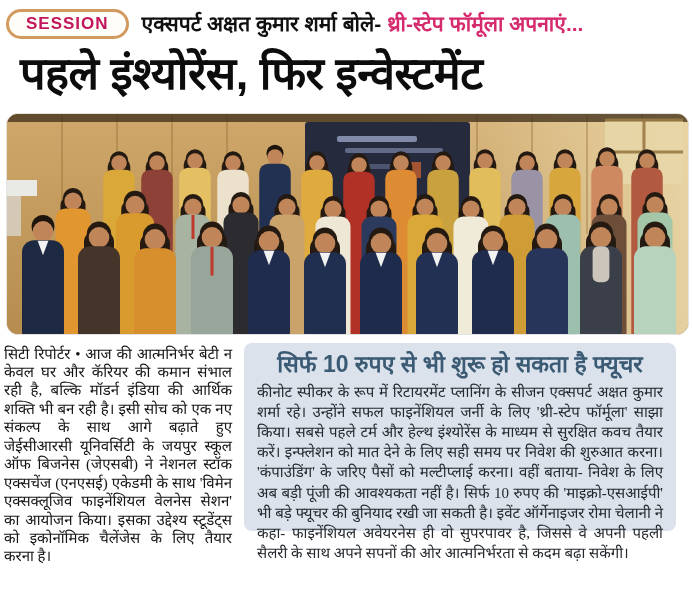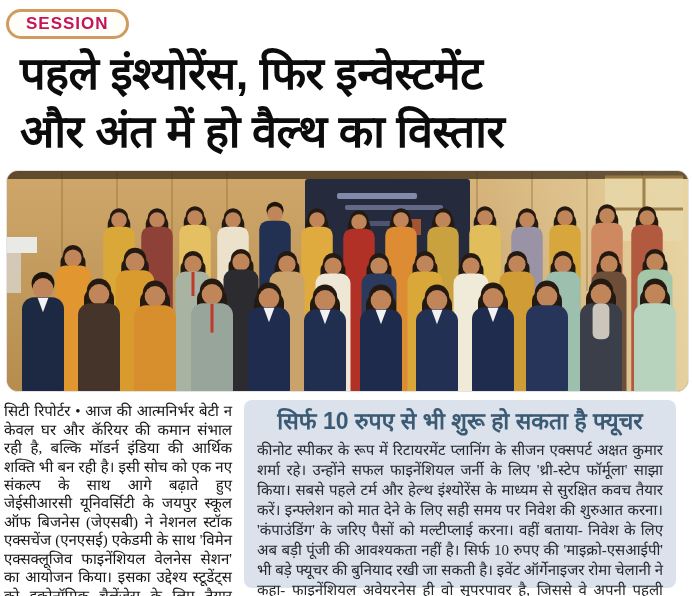--- a/index.html
+++ b/index.html
@@ -74,23 +74,24 @@
 </style>
 </head>
 <body>
 
 <div class="page">
 
   <header class="kicker-row">
     <span class="badge">
       <span>SESSION</span>
     </span>
+    <h2 class="kicker"><span>एक्सपर्ट अक्षत कुमार शर्मा बोले- </span><span class="accent">थ्री-स्टेप फॉर्मूला अपनाएं...</span></h2>
   </header>
 
-  <h1 class="headline"><span>पहले इंश्योरेंस, फिर इन्वेस्टमेंट</span><br><span>और अंत में हो वैल्थ का विस्तार</span></h1>
+  <h1 class="headline"><span>पहले इंश्योरेंस, फिर इन्वेस्टमेंट</span><br></h1>
 
   <figure class="photo">
     <svg viewBox="0 0 681 220" preserveAspectRatio="none" xmlns="http://www.w3.org/2000/svg">
       <defs>
         <linearGradient id="wall" x1="0" y1="0" x2="0" y2="1">
           <stop offset="0" stop-color="#cfa76a"></stop>
             <stop offset="1" stop-color="#b68d4f"></stop>
         </linearGradient>
         <linearGradient id="wallR" x1="0" y1="0" x2="1" y2="0">
           <stop offset="0.55" stop-color="#eddcae" stop-opacity="0"></stop>

